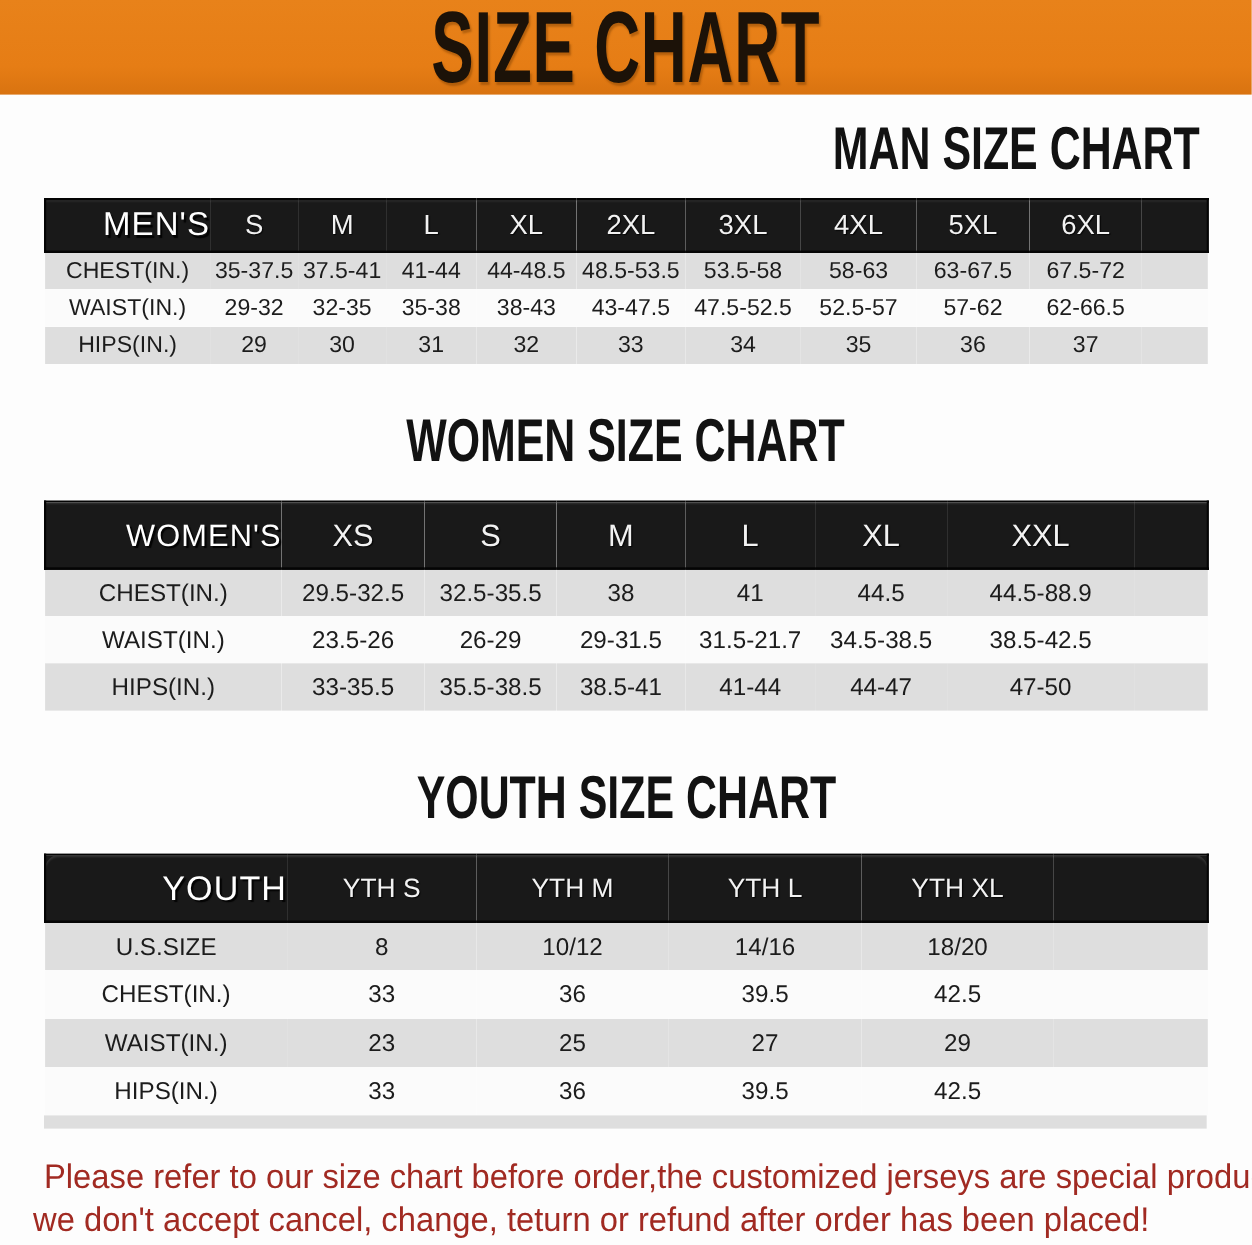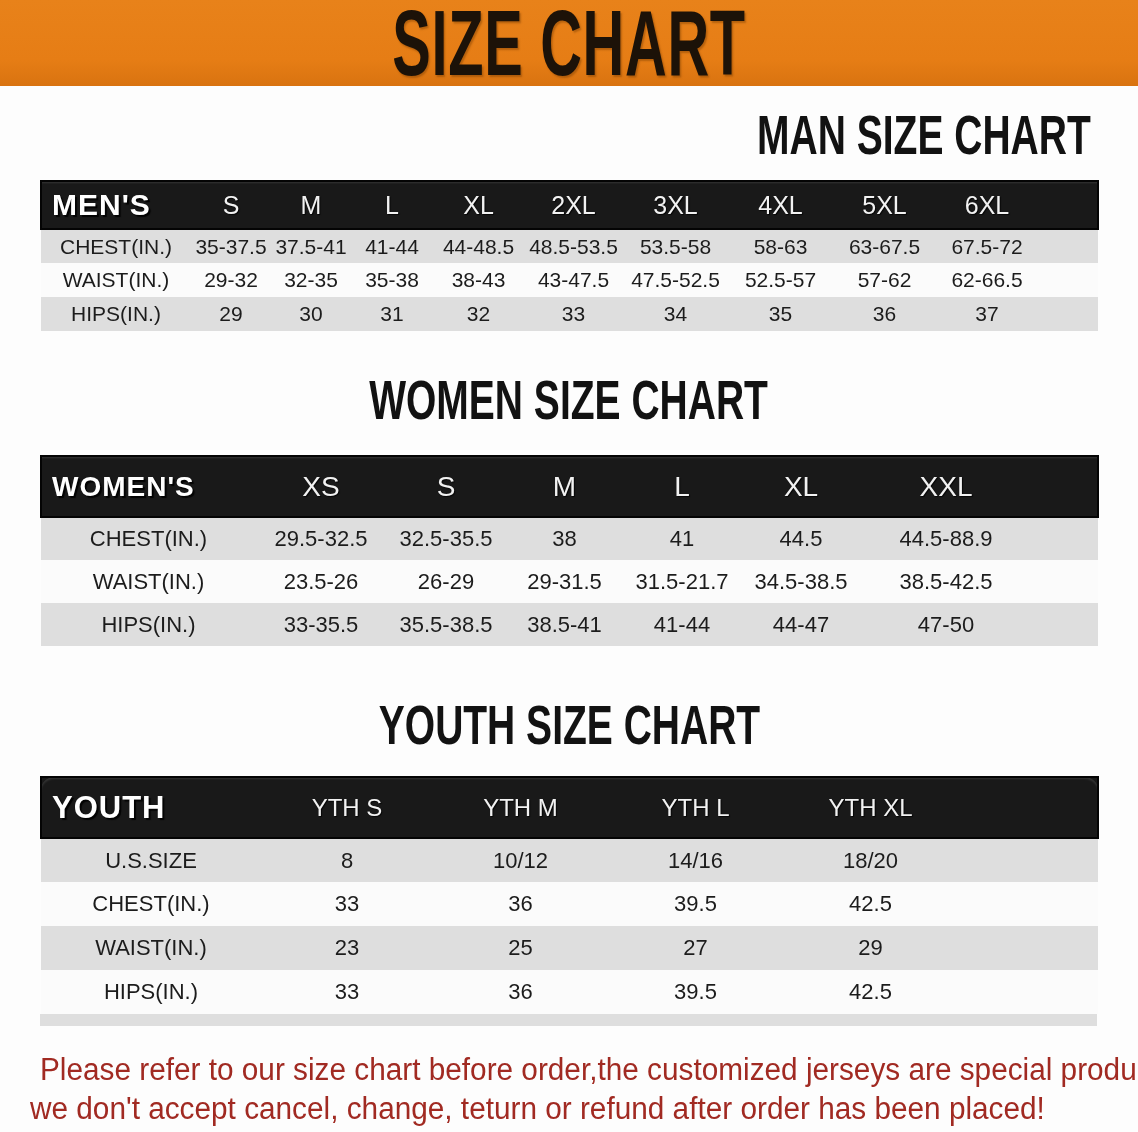--- a/index.html
+++ b/index.html
@@ -71,23 +71,23 @@
     overflow: hidden;
     white-space: nowrap;
   }
   .size-table thead tr {
     background: #191919;
     border: 2px solid #040404;
     box-shadow: inset 0 2px 2px rgba(255,255,255,0.12);
   }
   .size-table .tbl-title {
     color: #ffffff;
-    font-weight: bold;
-    text-align: left;
-    padding-left: 10px;
+    font-weight: normal;
+    text-align: right;
+    padding-left: 20px;
     text-shadow: 2px 2px 1px rgba(0,0,0,0.9);
   }
   .size-table .tbl-size-head {
     color: #f2f2f2;
     font-weight: normal;
     text-shadow: 1px 1px 1px rgba(0,0,0,0.8);
   }
   .size-table tbody tr.stripe-gray  { background: #dedede; }
   .size-table tbody tr.stripe-white { background: #fbfbfb; }
   .size-table tbody td {

